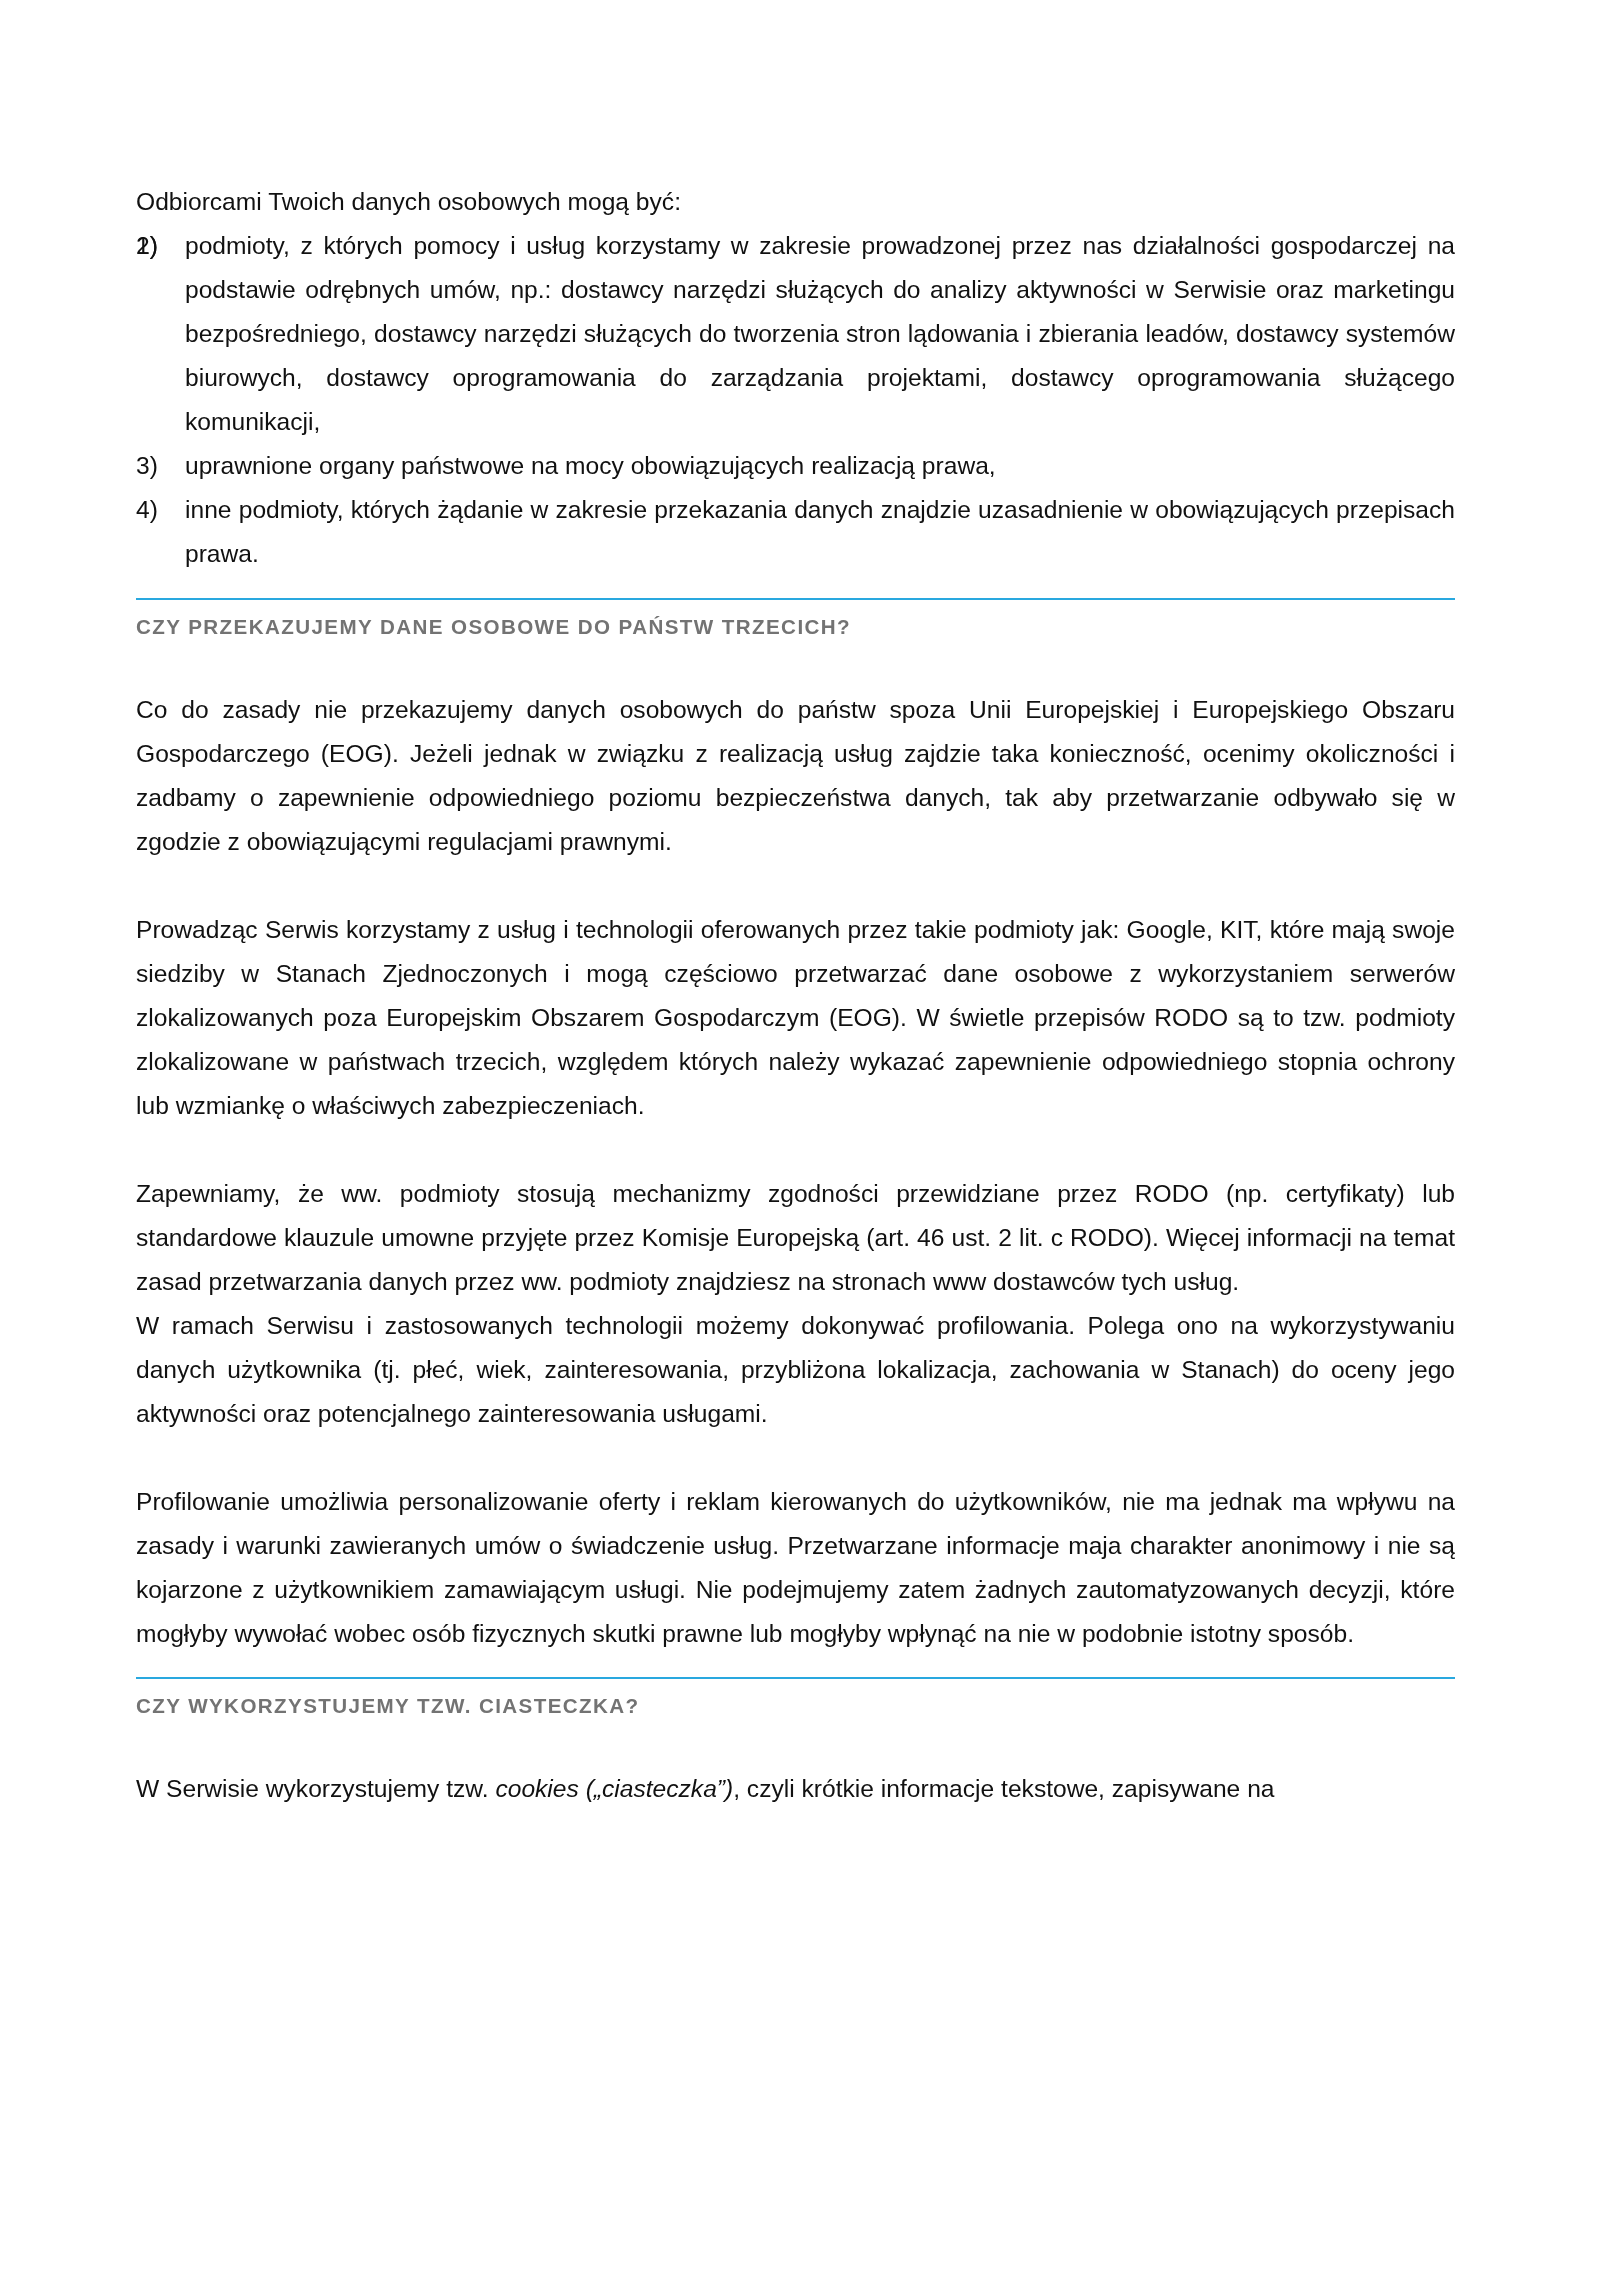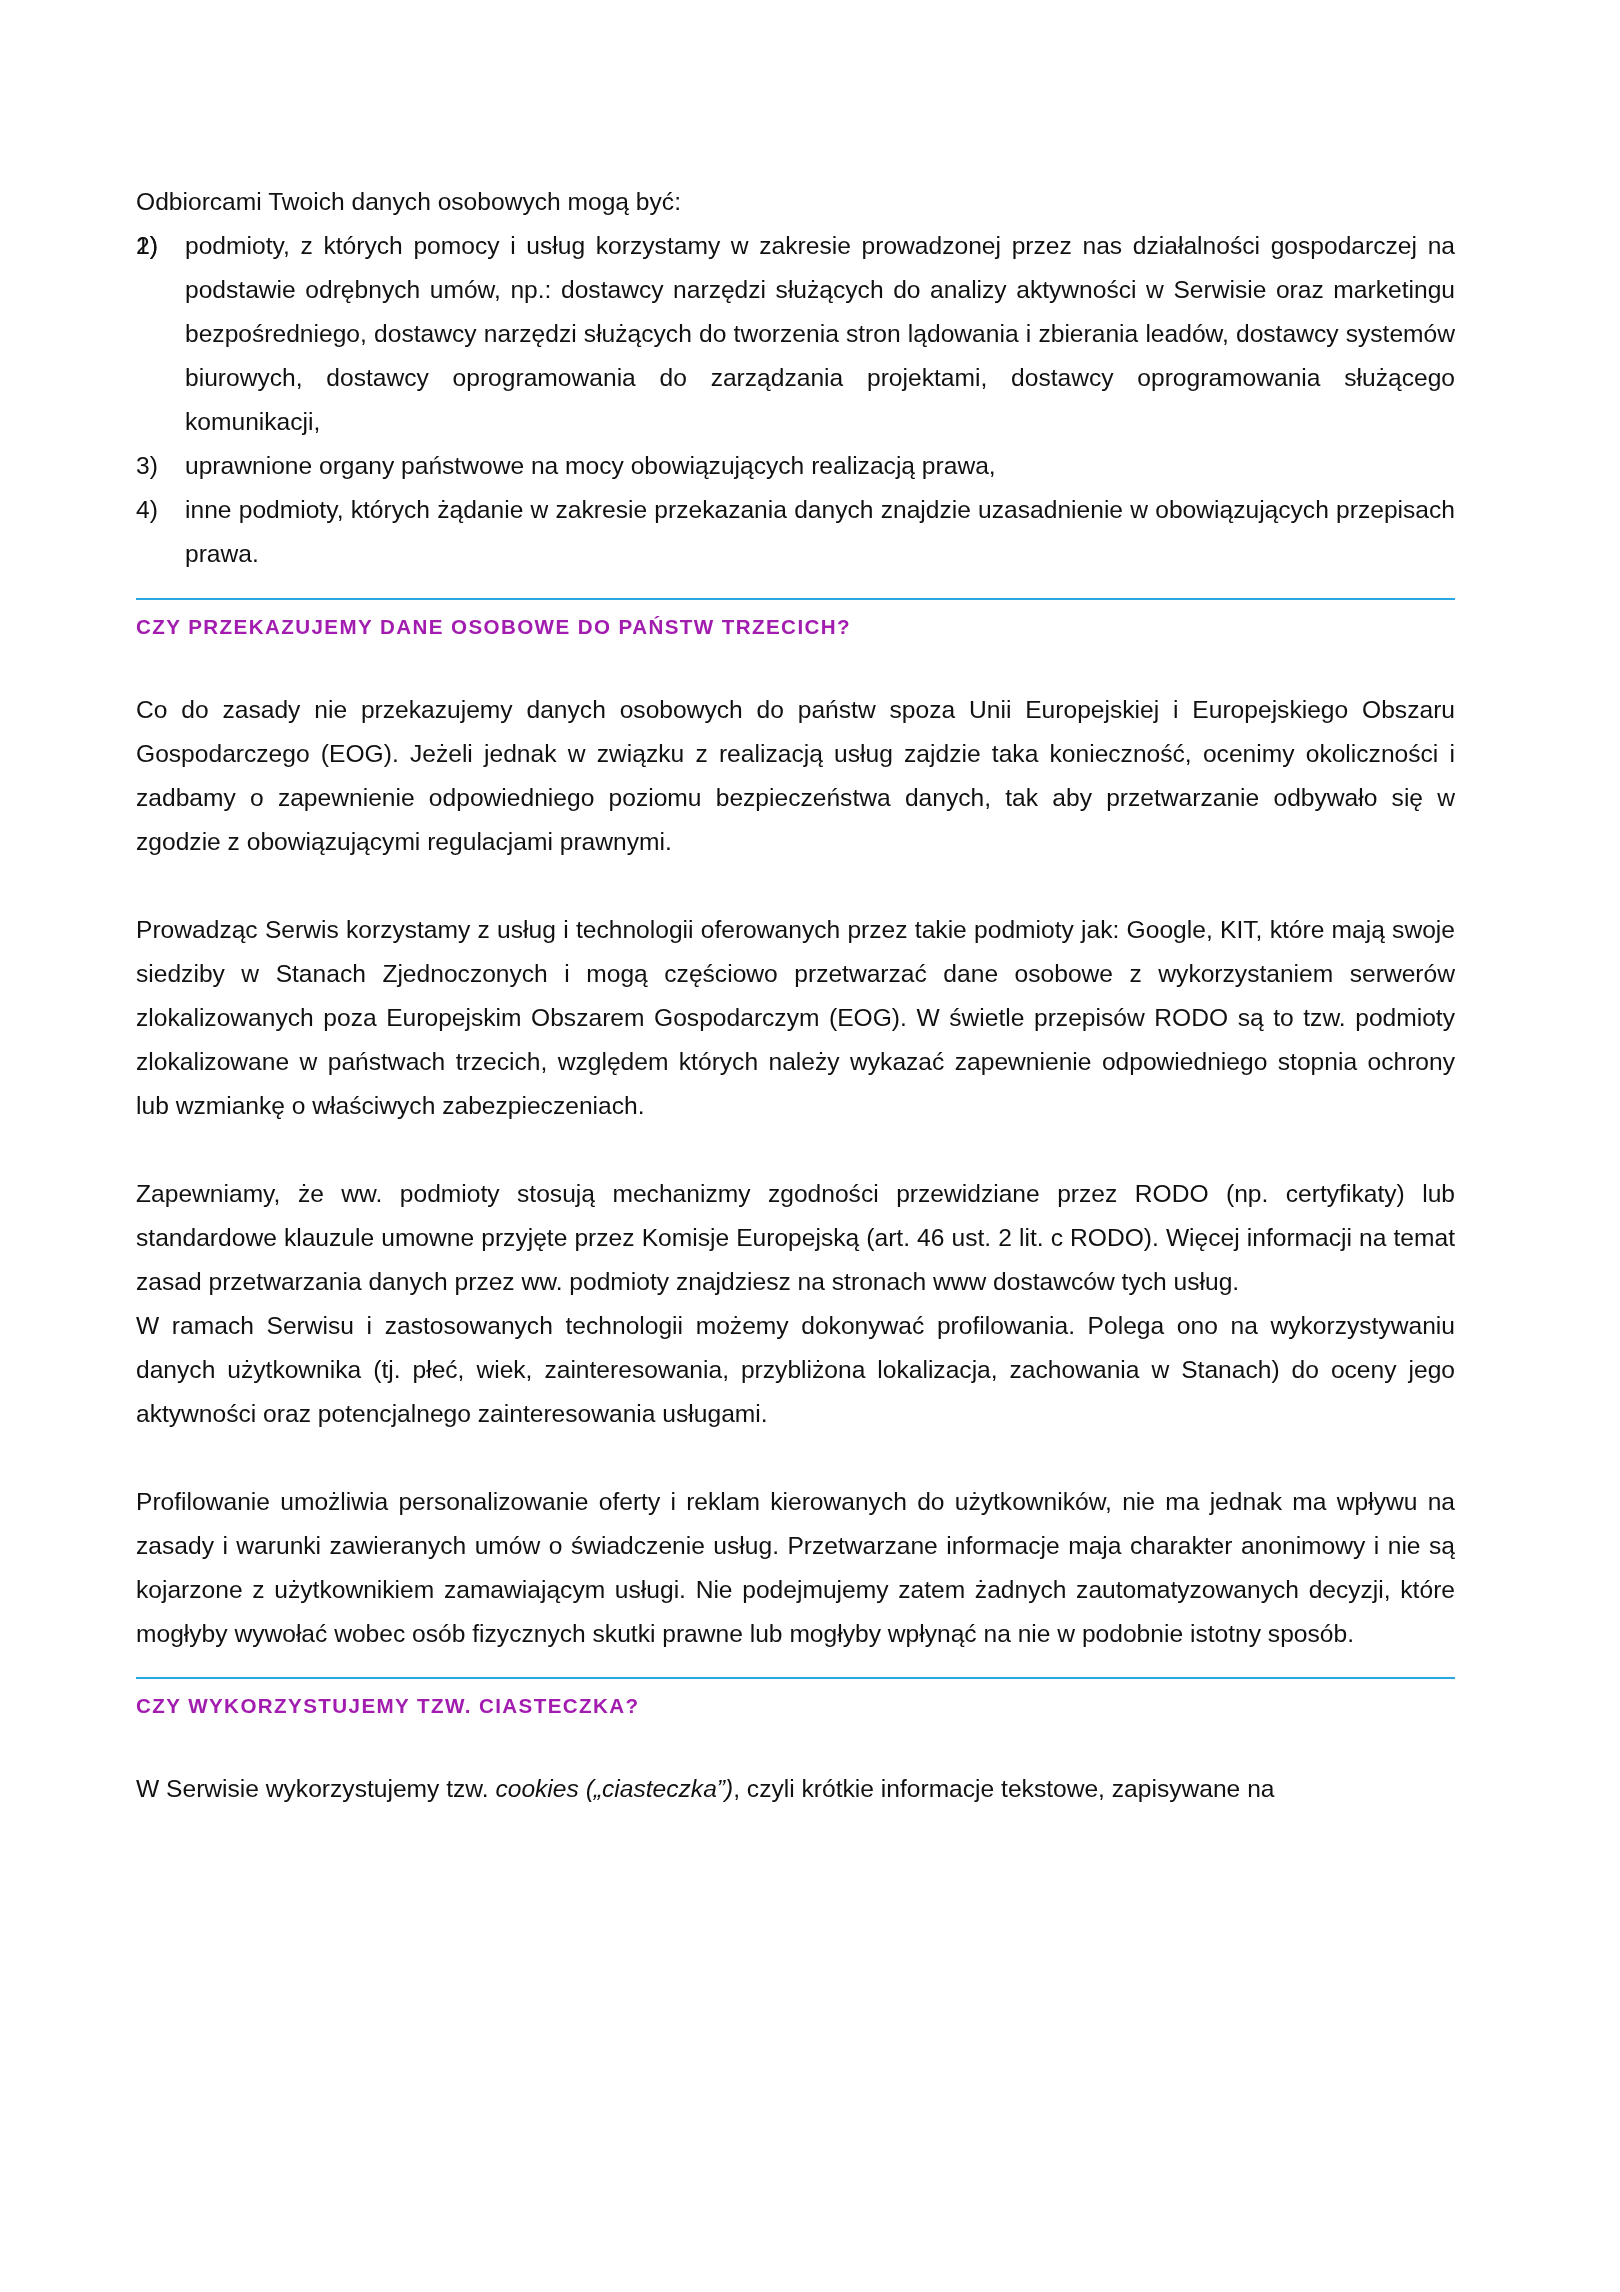--- a/index.html
+++ b/index.html
@@ -11,21 +11,21 @@
   }
   p { margin: 0; text-align: justify; text-align-last: left; }
   .intro { margin: 0; }
   ol.list { list-style: none; margin: 0; padding: 0; }
   ol.list li { position: relative; padding-left: 49px; text-align: justify; }
   ol.list li .num { position: absolute; left: 0; top: 0; }
   .section-head {
     border-top: 2.2px solid #29a8df;
     margin-top: 21.5px; padding-top: 9px;
     font-weight: bold; font-size: 20.6px; letter-spacing: 1.4px;
-    color: #a21caf; line-height: 36px; margin-bottom: 43px;
+    color: #737373; line-height: 36px; margin-bottom: 43px;
   }
   .para-gap { margin-top: 44px; }
   em { font-style: italic; }
 </style>
 </head>
 <body>
 
 <div class="page">
 
   <p class="intro">Odbiorcami Twoich danych osobowych mogą być:</p>

